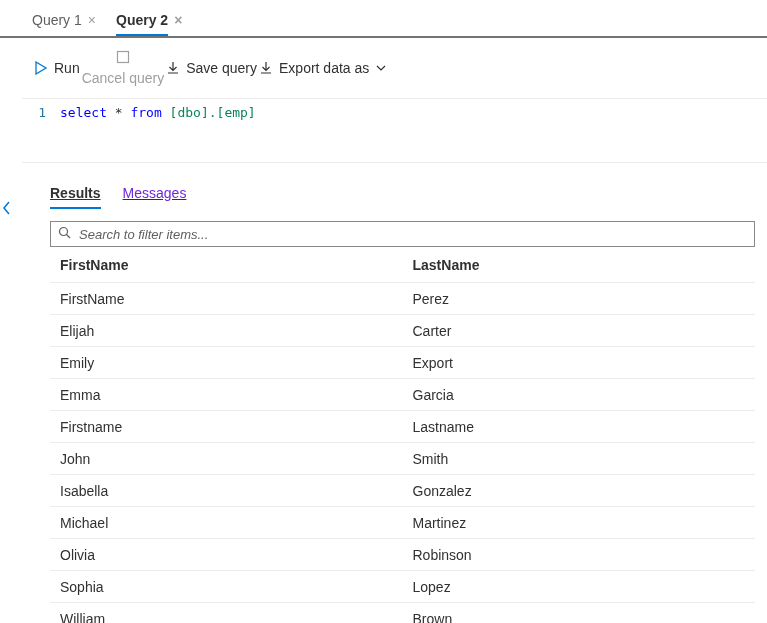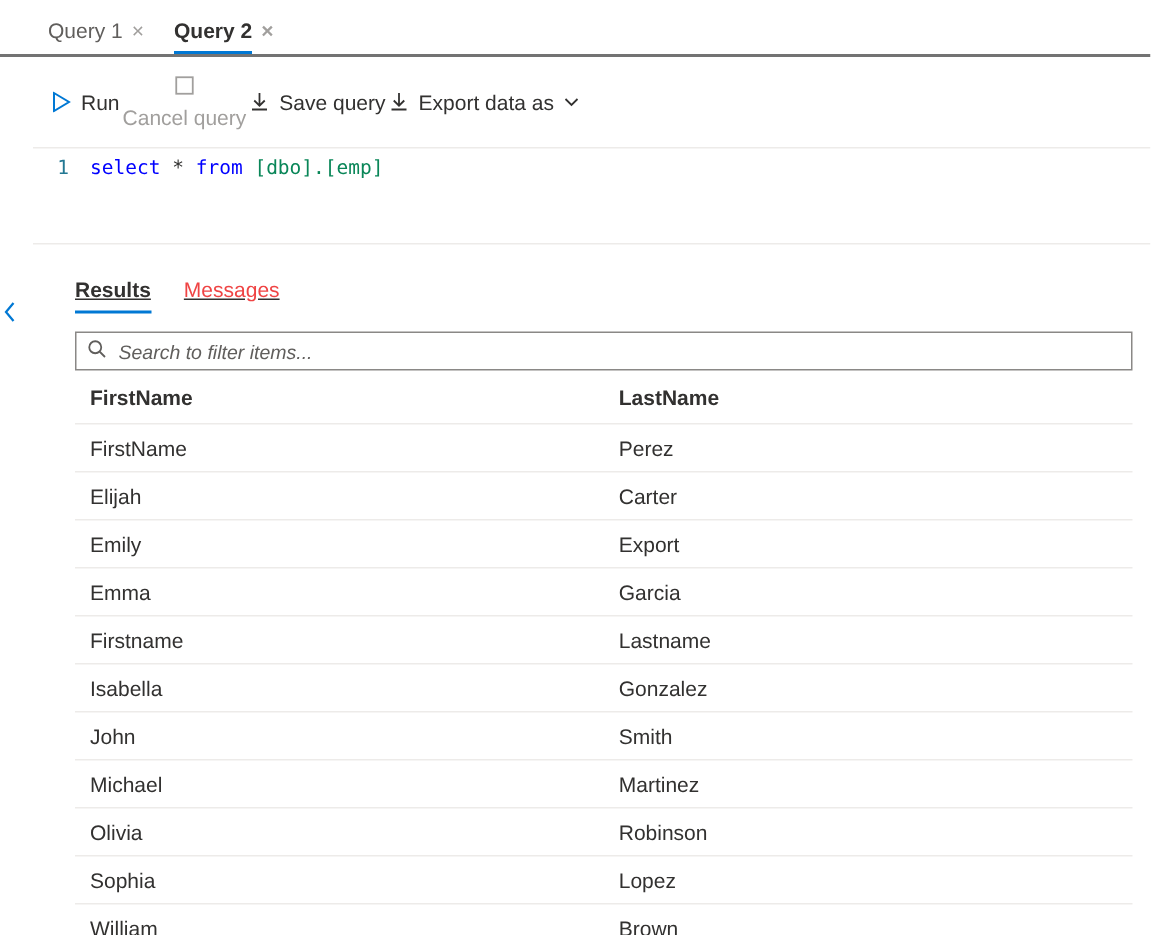--- a/index.html
+++ b/index.html
@@ -91,21 +91,21 @@
   }
   
   .results-tabs {
     display: flex;
     gap: 22px;
     padding: 22px 17px 0 50px;
     text-decoration: underline;
   }
   .rtab {
     padding-bottom: 8px;
-    color: #ef4444;
+    color: #6d28d9;
     cursor: pointer;
     position: relative;
   }
   .rtab.active {
     color: #323130;
     font-weight: 600;
   }
   .rtab.active::after {
     content: "";
     position: absolute;
@@ -260,28 +260,28 @@
         </div>
         <div class="row">
           <div class="cell">Emma</div>
           <div class="cell">Garcia</div>
         </div>
         <div class="row">
           <div class="cell">Firstname</div>
           <div class="cell">Lastname</div>
         </div>
         <div class="row">
+          <div class="cell">John</div>
+          <div class="cell">Smith</div>
+        </div>
+        <div class="row">
           <div class="cell">Isabella</div>
           <div class="cell">Gonzalez</div>
         </div>
         <div class="row">
-          <div class="cell">John</div>
-          <div class="cell">Smith</div>
-        </div>
-        <div class="row">
           <div class="cell">Michael</div>
           <div class="cell">Martinez</div>
         </div>
         <div class="row">
           <div class="cell">Olivia</div>
           <div class="cell">Robinson</div>
         </div>
         <div class="row">
           <div class="cell">Sophia</div>
           <div class="cell">Lopez</div>

